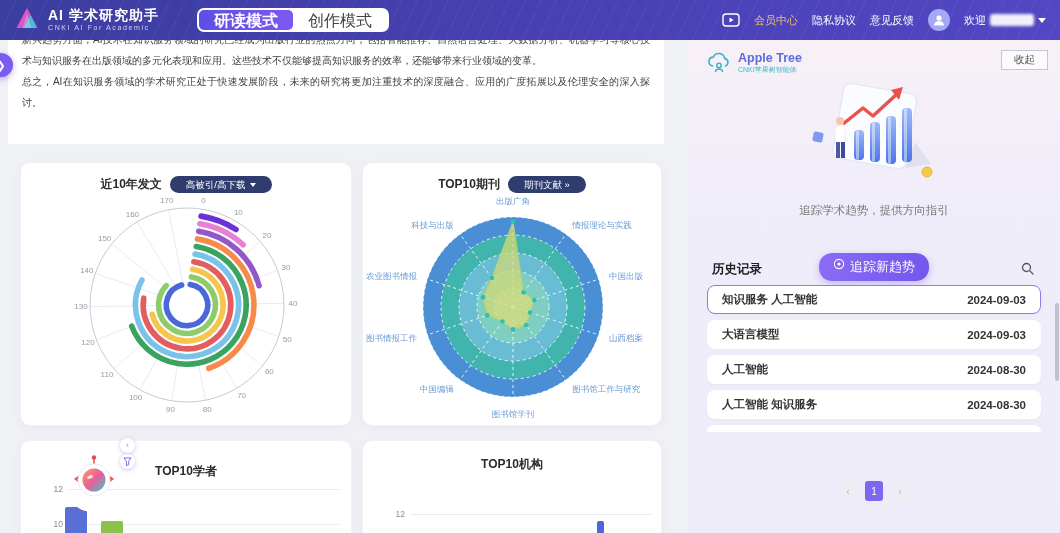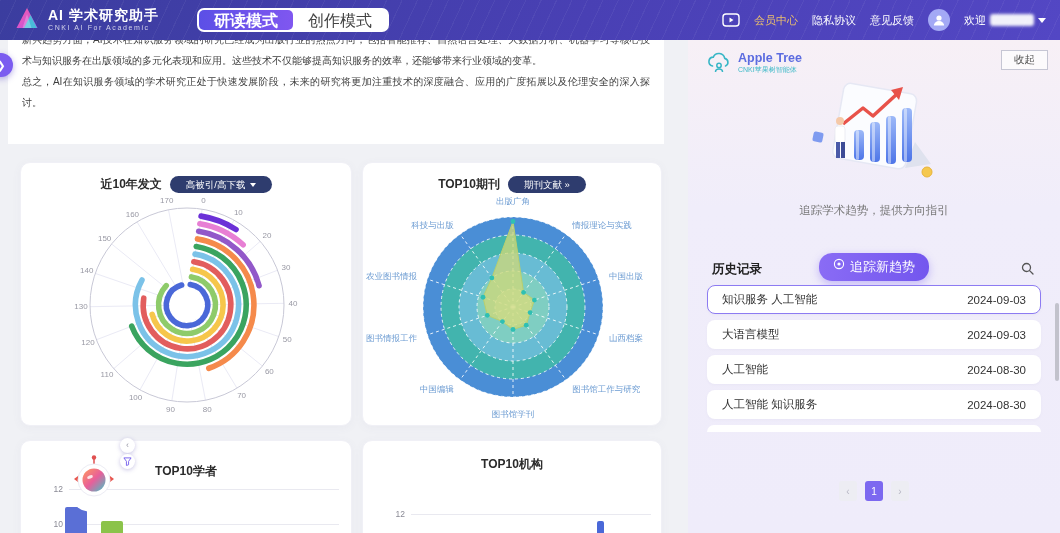--- a/index.html
+++ b/index.html
@@ -66,21 +66,21 @@
   .trend-title { position:absolute; top:141px; width:100%; text-align:center; font-size:14px; font-weight:bold; color:#333; }
   .trend-desc { position:absolute; top:163px; width:100%; text-align:center; font-size:11.5px; color:#777; }
   .trend-btn { position:absolute; top:185px; left:50%; transform:translateX(-50%);
     background:linear-gradient(95deg,#8a6cf5,#7356ee); color:#fff; font-size:13px; border-radius:13px;
     padding:5px 14px; display:flex; gap:5px; cursor:pointer; box-shadow:0 3px 8px rgba(110,80,240,0.35);margin-top:28px; }
   .hist-title { position:absolute; left:24px; top:221px; font-size:12.5px; font-weight:bold; color:#222; }
   .hist-search { position:absolute; right:26px; top:221px; cursor:pointer; }
   .hist-list { position:absolute; left:19px; top:245px; width:334px; }
   .hist-item { position:relative; background:#fff; border-radius:8px; height:29px; margin-bottom:6px;
     display:flex; align-items:center; justify-content:space-between; padding:0 14px;
-    border:1px solid transparent; cursor:pointer; box-shadow:0 1px 3px rgba(120,120,160,0.05); }
+    border:1px solid transparent; cursor:pointer; box-shadow:0 1px 3px rgba(120,120,160,0.05);font-weight:bold; }
   .hist-item.active { border:1px solid #8d7bf2; }
   .hist-label { font-size:11.5px; color:#333; }
   .hist-date { font-size:11.5px; color:#333;margin-left:40px; }
   .hist-sliver { background:#fff; border-radius:8px 8px 0 0; height:7px; }
   .pager { position:absolute; left:0; top:441px; width:100%; display:flex; justify-content:center; gap:8px; }
   .pg { width:18px; height:20px; border-radius:3px; background:#ededf3; color:#b8b8c4; font-size:10px;
     display:flex; align-items:center; justify-content:center; cursor:pointer; }
   .pg.cur { background:#7c68f0; color:#fff; }
   .scrollbar-thumb { position:absolute; left:1055px; top:303px; width:4px; height:78px; border-radius:2px; background:#c2c2cc; z-index:40; }
 

